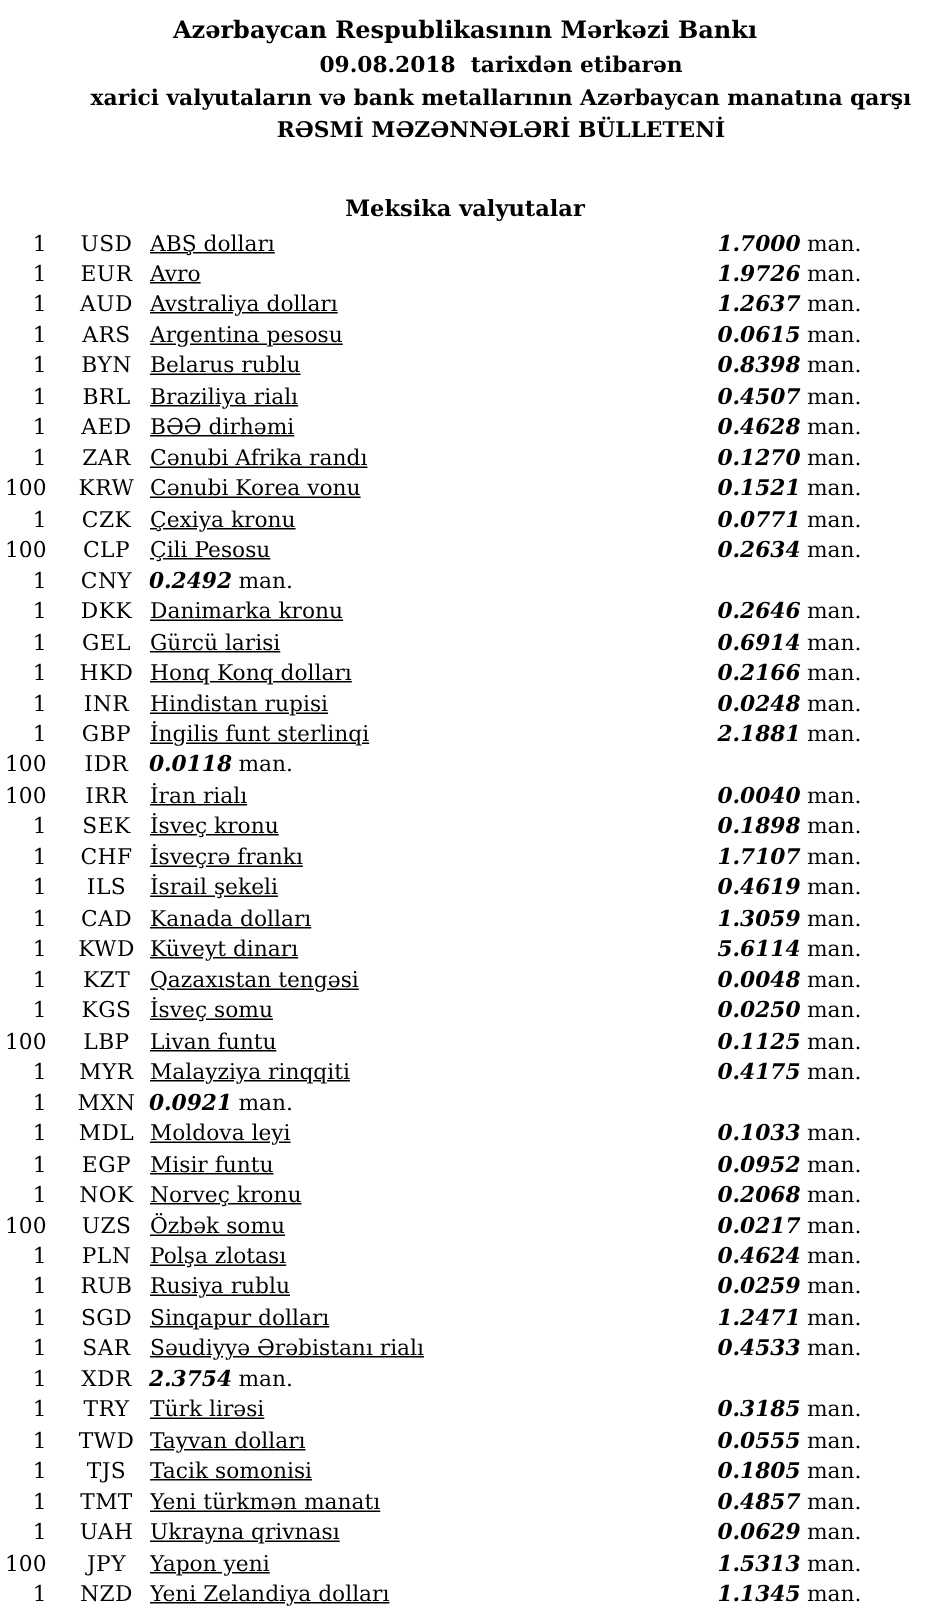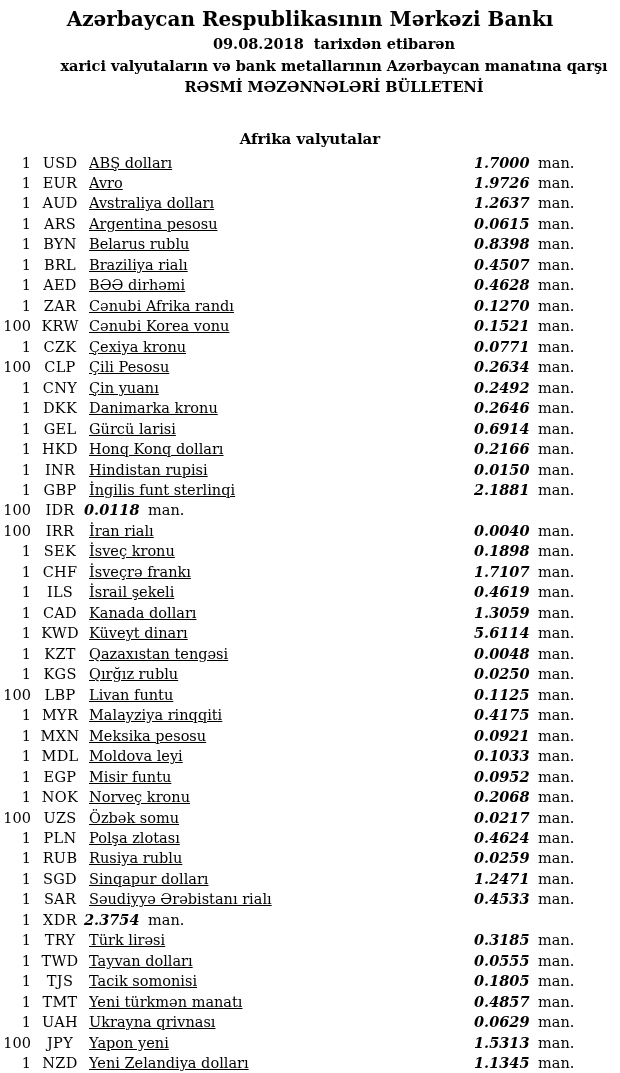--- a/index.html
+++ b/index.html
@@ -14,21 +14,21 @@
     background: #ffffff;
     color: #000000;
     font-family: "DejaVu Serif", "Liberation Serif", serif;
     overflow: hidden;
   }
   header {
     text-align: center;
     padding-top: 6px;
   }
   .doc-title {
-    font-size: 20px;
+    font-size: 16px;
     font-weight: bold;
     line-height: 27px;
     margin: 0;
   }
   .doc-sub {
     font-size: 14.5px;
     font-weight: bold;
     line-height: 21.5px;
     white-space: pre-wrap;
     padding-left: 48px;
@@ -50,56 +50,56 @@
     padding-right: 46px;
   }
   .qty {
     flex: none;
     width: 31px;
     text-align: right;
   }
   .code {
     flex: none;
     width: 48px;
-    margin-left: 5px;
+    margin-left: 16px;
     text-align: center;
     letter-spacing: 0.3px;
   }
   .name {
     flex: 1;
     margin-left: 5px;
     white-space: nowrap;
     overflow: hidden;
     text-decoration: underline;
   }
   .rate {
     flex: none;
     width: 64px;
-    text-align: left;
+    text-align: center;
     font-weight: bold;
     font-style: italic;
   }
   .unit {
     flex: none;
     width: 36px;
     margin-left: 0;
   }
 </style>
 </head>
 <body>
 
 <div class="page">
   <header>
     <h1 class="doc-title">Azərbaycan Respublikasının Mərkəzi Bankı</h1>
     <div class="doc-sub">09.08.2018  tarixdən etibarən</div>
     <div class="doc-sub">xarici valyutaların və bank metallarının Azərbaycan manatına qarşı</div>
     <div class="doc-sub">RƏSMİ MƏZƏNNƏLƏRİ BÜLLETENİ</div>
   </header>
 
-  <h2 class="section-title">Afrika valyutalar</h2>
+  <h2 class="section-title">Meksika valyutalar</h2>
 
   <div class="rates" id="rates">
   <div class="row">
     <span class="qty">1</span>
     <span class="code">USD</span>
     <span class="name">ABŞ dolları</span>
     <span class="rate">1.7000</span>
     <span class="unit">man.</span>
   </div>
 
@@ -179,21 +179,20 @@
     <span class="qty">100</span>
     <span class="code">CLP</span>
     <span class="name">Çili Pesosu</span>
     <span class="rate">0.2634</span>
     <span class="unit">man.</span>
   </div>
 
   <div class="row">
     <span class="qty">1</span>
     <span class="code">CNY</span>
-    <span class="name">Çin yuanı</span>
     <span class="rate">0.2492</span>
     <span class="unit">man.</span>
   </div>
 
   <div class="row">
     <span class="qty">1</span>
     <span class="code">DKK</span>
     <span class="name">Danimarka kronu</span>
     <span class="rate">0.2646</span>
     <span class="unit">man.</span>
@@ -212,21 +211,21 @@
     <span class="code">HKD</span>
     <span class="name">Honq Konq dolları</span>
     <span class="rate">0.2166</span>
     <span class="unit">man.</span>
   </div>
 
   <div class="row">
     <span class="qty">1</span>
     <span class="code">INR</span>
     <span class="name">Hindistan rupisi</span>
-    <span class="rate">0.0150</span>
+    <span class="rate">0.0248</span>
     <span class="unit">man.</span>
   </div>
 
   <div class="row">
     <span class="qty">1</span>
     <span class="code">GBP</span>
     <span class="name">İngilis funt sterlinqi</span>
     <span class="rate">2.1881</span>
     <span class="unit">man.</span>
   </div>
@@ -290,21 +289,21 @@
     <span class="qty">1</span>
     <span class="code">KZT</span>
     <span class="name">Qazaxıstan tengəsi</span>
     <span class="rate">0.0048</span>
     <span class="unit">man.</span>
   </div>
 
   <div class="row">
     <span class="qty">1</span>
     <span class="code">KGS</span>
-    <span class="name">Qırğız rublu</span>
+    <span class="name">İsveç somu</span>
     <span class="rate">0.0250</span>
     <span class="unit">man.</span>
   </div>
 
   <div class="row">
     <span class="qty">100</span>
     <span class="code">LBP</span>
     <span class="name">Livan funtu</span>
     <span class="rate">0.1125</span>
     <span class="unit">man.</span>
@@ -314,21 +313,20 @@
     <span class="qty">1</span>
     <span class="code">MYR</span>
     <span class="name">Malayziya rinqqiti</span>
     <span class="rate">0.4175</span>
     <span class="unit">man.</span>
   </div>
 
   <div class="row">
     <span class="qty">1</span>
     <span class="code">MXN</span>
-    <span class="name">Meksika pesosu</span>
     <span class="rate">0.0921</span>
     <span class="unit">man.</span>
   </div>
 
   <div class="row">
     <span class="qty">1</span>
     <span class="code">MDL</span>
     <span class="name">Moldova leyi</span>
     <span class="rate">0.1033</span>
     <span class="unit">man.</span>

